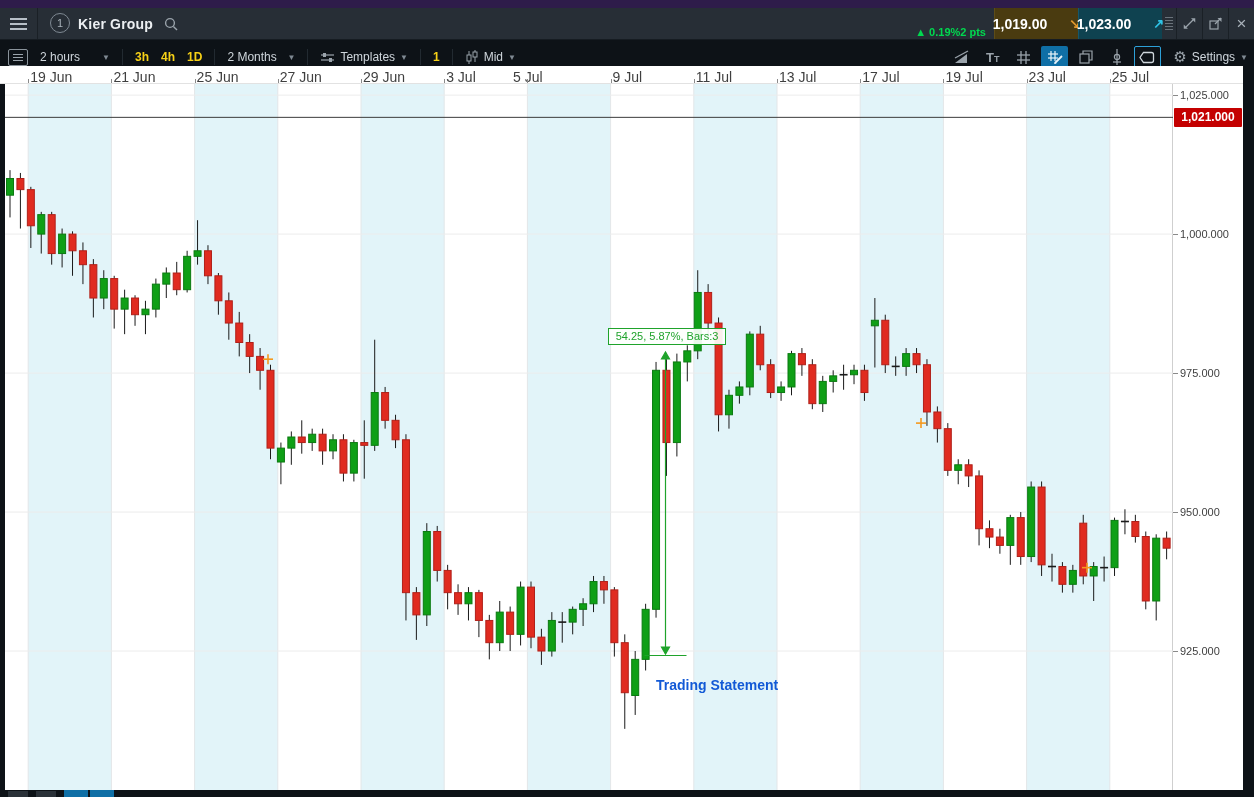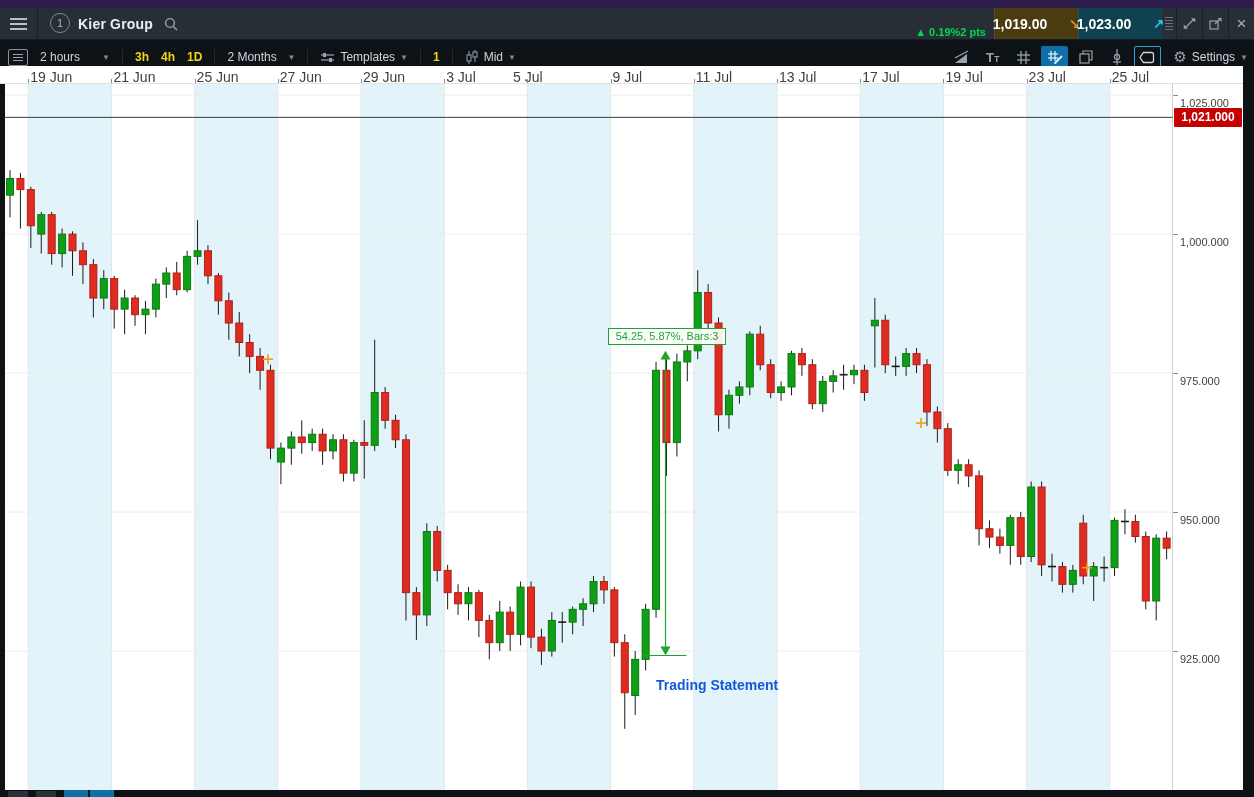--- a/index.html
+++ b/index.html
@@ -49,21 +49,21 @@
   #tt-icon small { font-size:9px; }
   #gear-glyph { color:#9aa3ab; font-size:15px; }
 
   
   #date-axis { position:absolute; left:0; top:66px; width:1243px; height:18px; background:#ffffff;
                border-bottom:1px solid #e2e2e2; }
   .dlabel { position:absolute; top:3px; font-size:14px; color:#3f3f3f; white-space:nowrap; }
   .dtick { position:absolute; bottom:0; width:1px; height:4px; background:#8a8a8a; }
   #plot-wrap { position:absolute; left:5px; top:84px; width:1168px; height:706px; background:#ffffff; }
   #price-axis { position:absolute; left:1173px; top:84px; width:70px; height:706px; background:#ffffff; }
-  .plabel { position:absolute; left:7px; font-size:11px; color:#3f3f3f;margin-top:8px; }
+  .plabel { position:absolute; left:7px; font-size:11px; color:#3f3f3f; }
   .ptick { position:absolute; left:0; width:5px; height:1px; background:#8a8a8a; }
   #price-badge { position:absolute; left:1px; width:68px; height:19px; background:#c40000; color:#fff;
                  font-size:12px; font-weight:bold; text-align:center; line-height:19px; border-radius:1px; }
   #axis-right-dark { position:absolute; left:1243px; top:66px; width:11px; height:724px; background:#0d1217; }
 
   #anno-box { position:absolute; left:608px; top:328px; width:118px; height:17px; border:1px solid #1fa32b;
               background:rgba(253,255,253,.92); color:#1fa32b; font-size:11px; line-height:15px; text-align:center; }
   #news-label { position:absolute; left:656px; top:677px; color:#1259d6; font-size:14px; font-weight:bold; }
 
   #bottom-strip { position:absolute; left:0; top:790px; width:1254px; height:7px; background:#0d1217; }

